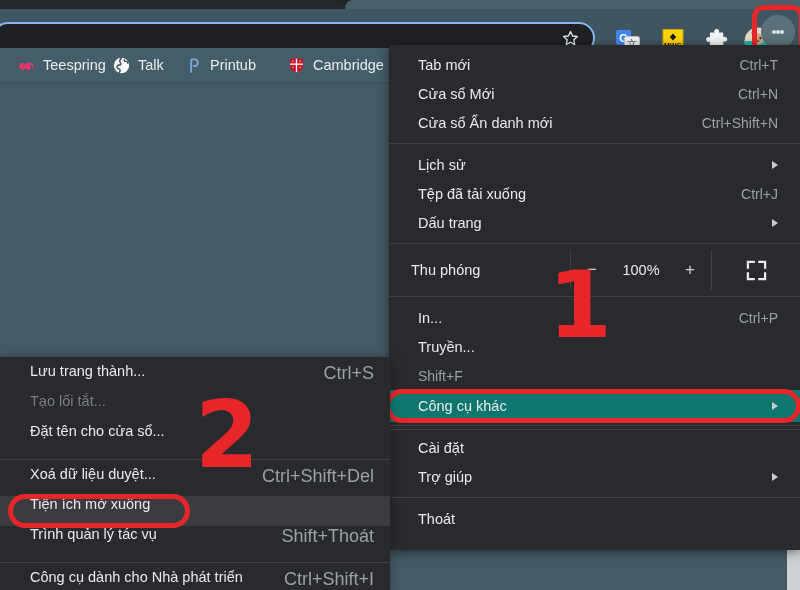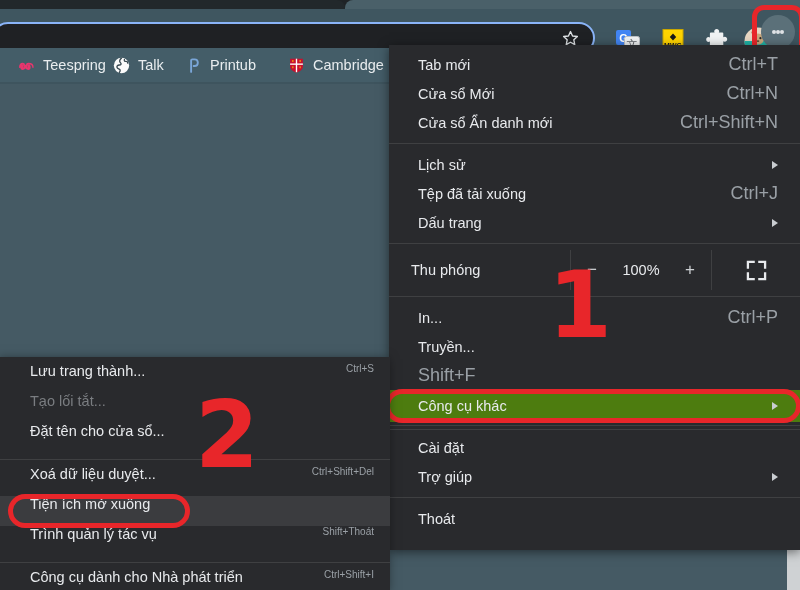--- a/index.html
+++ b/index.html
@@ -61,26 +61,26 @@
   #mainmenu{
     position:absolute;left:389px;top:45px;width:411px;height:505px;
     background:#292a2d;
     box-shadow:0 2px 10px rgba(0,0,0,.5);
   }
   .mi{
     position:relative;height:29px;display:flex;align-items:center;
     padding:0 22px 0 29px;color:#e8eaed;font-size:14.5px;box-sizing:border-box;
   }
   .mi .lbl{flex:1;white-space:nowrap;}
-  .mi .acc{color:#9aa0a6;font-size:18px;white-space:nowrap;}
+  .mi .acc{color:#9aa0a6;font-size:14px;white-space:nowrap;}
   .mi .arrow{
     width:0;height:0;border-left:6px solid #c9cdd1;
     border-top:4.5px solid transparent;border-bottom:4.5px solid transparent;
   }
-  .mi.hl{background:#4d7c0f;justify-content:center;}
+  .mi.hl{background:#0f766e;justify-content:center;}
   .msep{height:1px;background:#3f4042;margin:6px 0;}
 
   
   .zoomrow{height:40px;display:flex;align-items:stretch;color:#e8eaed;font-size:14.5px;}
   .zoomrow .zlabel{flex:1;display:flex;align-items:center;padding-left:22px;}
   .zdiv{width:1px;background:#3f4042;}
   .zctl{width:140px;display:flex;align-items:center;justify-content:center;gap:0;}
   .zbtn{width:42px;text-align:center;color:#cdd1d4;font-size:17px;}
   .zval{width:56px;text-align:center;font-size:14.5px;color:#e8eaed;}
   .zfull{width:88px;display:flex;align-items:center;justify-content:center;}
@@ -100,21 +100,21 @@
   
   #submenu{
     position:absolute;left:0;top:357px;width:390px;height:233px;
     background:#292a2d;box-shadow:-2px 2px 10px rgba(0,0,0,.5);
   }
   .si{
     position:relative;height:30px;display:flex;align-items:flex-start;
     padding:0 16px 0 30px;color:#e8eaed;font-size:14.5px;box-sizing:border-box;
   }
   .si .lbl{flex:1;white-space:nowrap;}
-  .si .acc{color:#9aa0a6;font-size:10px;white-space:nowrap;}
+  .si .acc{color:#9aa0a6;font-size:18px;white-space:nowrap;}
   .si.dim .lbl{color:#7a7d81;}
   .si.hl{background:#3b3c3f;}
 
   
   .bignum{
     position:absolute;color:#e8262a;font-weight:700;
     font-family:"DejaVu Sans", sans-serif;line-height:.82;
     letter-spacing:-2px;
   }
   #num1{left:548px;top:268px;font-size:92px;}

